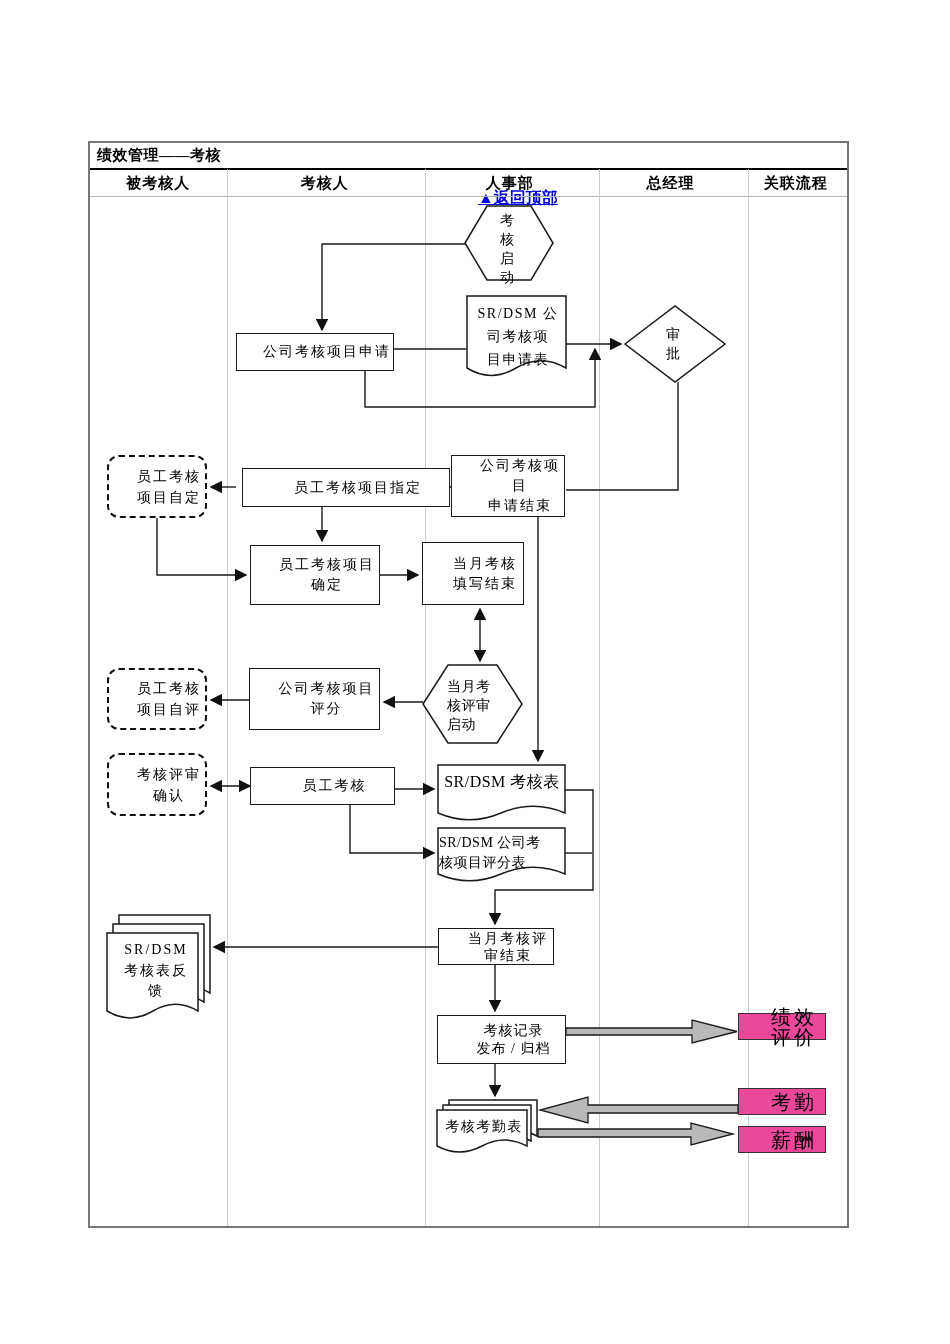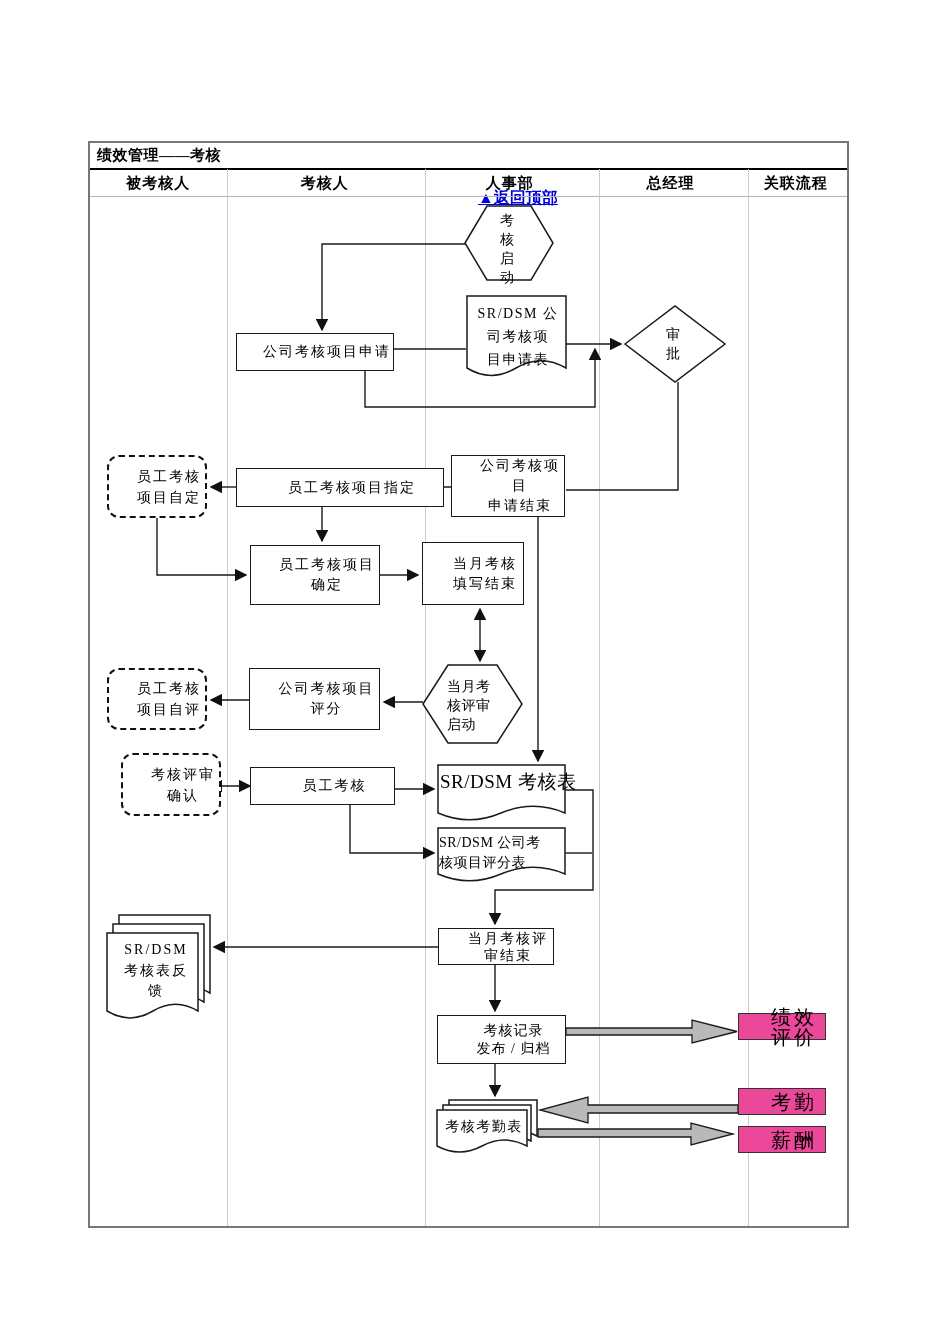--- a/index.html
+++ b/index.html
@@ -126,49 +126,49 @@
     <path class="shape" d="M449,1100 H537 V1136 C522,1128 508,1128 493,1136 C478,1144 464,1144 449,1136 Z"></path>
     <path class="shape" d="M443,1105 H531 V1141 C516,1133 502,1133 487,1141 C472,1149 458,1149 443,1141 Z"></path>
     <path class="shape" d="M437,1110 H527 V1146 C512,1138 497,1138 482,1146 C467,1154 452,1154 437,1146 Z"></path>
   </svg>
 
   <div class="node rect-node" style="left:236px;top:333px;width:158px;height:38px">公司考核项目申请</div>
   <div class="node rect-node" style="left:451px;top:455px;width:114px;height:62px">公司考核项目
 申请结束</div>
   <div class="node dashed-node" style="left:107px;top:455px;width:100px;height:63px">员工考核
 项目自定</div>
-  <div class="node rect-node" style="left:236px;top:468px;width:208px;height:39px">员工考核项目指定</div>
+  <div class="node rect-node" style="left:242px;top:468px;width:208px;height:39px">员工考核项目指定</div>
   <div class="node rect-node" style="left:250px;top:545px;width:130px;height:60px">员工考核项目
 确定</div>
   <div class="node rect-node" style="left:422px;top:542px;width:102px;height:63px">当月考核
 填写结束</div>
   <div class="node rect-node" style="left:249px;top:668px;width:131px;height:62px">公司考核项目
 评分</div>
   <div class="node dashed-node" style="left:107px;top:668px;width:100px;height:62px">员工考核
 项目自评</div>
-  <div class="node dashed-node" style="left:121px;top:753px;width:100px;height:63px">考核评审
+  <div class="node dashed-node" style="left:107px;top:753px;width:100px;height:63px">考核评审
 确认</div>
   <div class="node rect-node" style="left:250px;top:767px;width:145px;height:38px">员工考核</div>
   <div class="node rect-node" style="left:438px;top:928px;width:116px;height:37px;line-height:17px">当月考核评
 审结束</div>
   <div class="node rect-node" style="left:437px;top:1015px;width:129px;height:49px;line-height:17.5px;letter-spacing:1px">考核记录
 发布 / 归档</div>
   <div class="node gray-node" style="left:738px;top:1013px;width:88px;height:27px">绩效评价</div>
   <div class="node gray-node" style="left:738px;top:1088px;width:88px;height:27px">考勤</div>
   <div class="node gray-node" style="left:738px;top:1126px;width:88px;height:27px">薪酬</div>
 
   <div class="lbl" style="left:500px;top:211px;width:18px;letter-spacing:0">考核启动</div>
   <div class="lbl" style="left:666px;top:325px;width:18px;letter-spacing:0">审批</div>
   <div class="lbl lbl-left" style="left:473px;top:302px;width:90px;line-height:23px;letter-spacing:1.5px">SR/DSM 公
 司考核项
 目申请表</div>
   <div class="lbl" style="left:447px;top:677px;width:52px;letter-spacing:.5px">当月考
 核评审
 启动</div>
-  <div class="lbl lbl-left nowrap" style="left:440px;top:772px;width:124px;font-size:19px;letter-spacing:.5px">SR/DSM 考核表</div>
+  <div class="lbl lbl-left nowrap" style="left:440px;top:772px;width:124px;font-size:16px;letter-spacing:.5px">SR/DSM 考核表</div>
   <div class="lbl" style="left:439px;top:833px;width:126px;line-height:20px;letter-spacing:.5px">SR/DSM 公司考
 核项目评分表</div>
   <div class="lbl lbl-left" style="left:114px;top:940px;width:84px;line-height:20.5px;letter-spacing:2px">SR/DSM
 考核表反
 馈</div>
   <div class="lbl lbl-left nowrap" style="left:441px;top:1117px;width:86px;letter-spacing:1.5px">考核考勤表</div>
 
 </div>
 
 </body></html>

